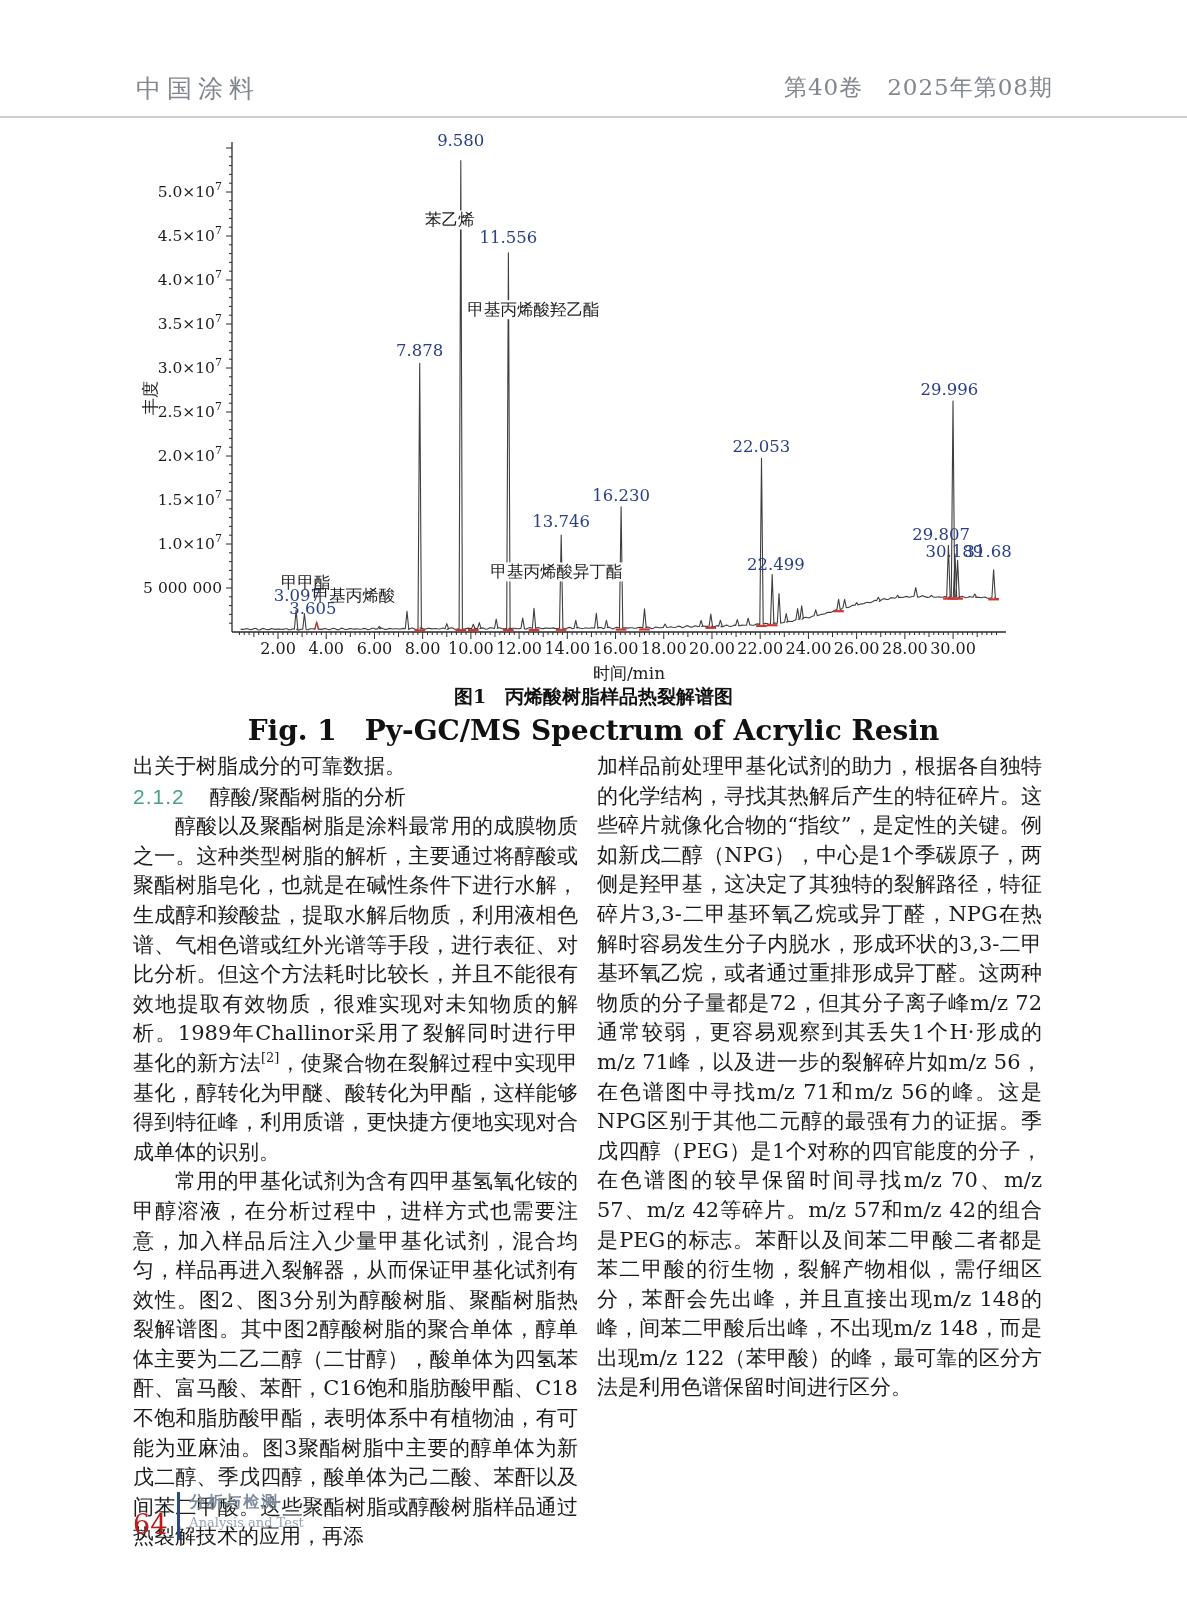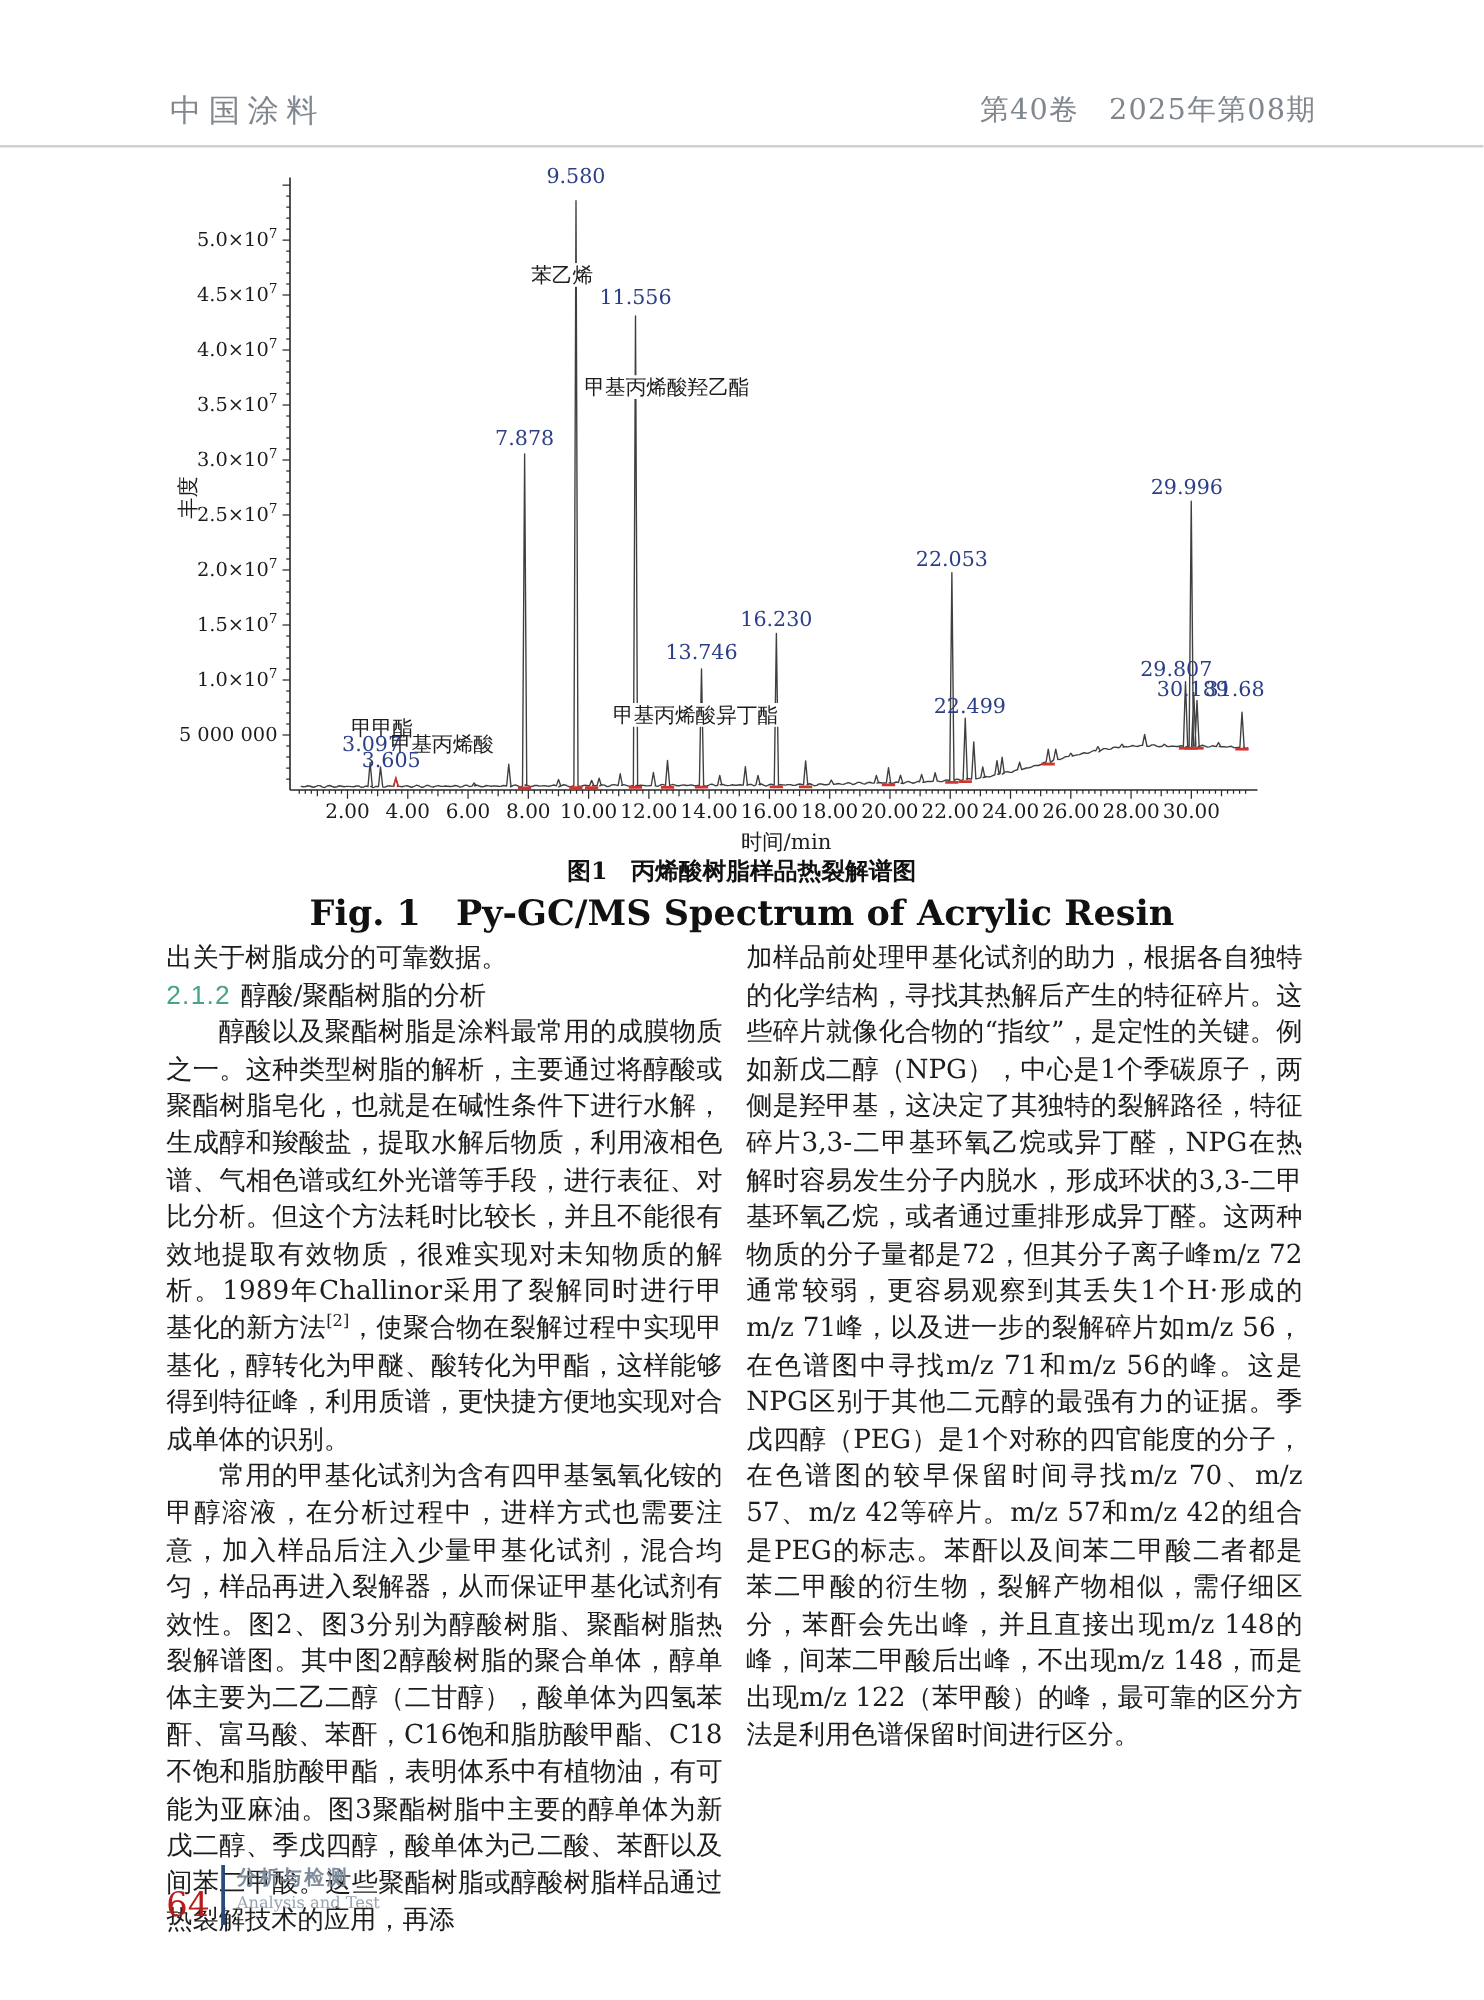--- a/index.html
+++ b/index.html
@@ -19,21 +19,21 @@
   
   .col{position:absolute;top:752px;width:445px;font-size:21px;line-height:29.6px;
        text-align:justify;text-justify:inter-ideograph;}
   .col-left{left:133px;}
   .col-right{left:597px;}
   .para{margin:0;}
   .para.indent{text-indent:2em;}
   .para sup{font-size:13px;line-height:0;}
   .sec-head{margin:0;}
   .sec-num{font-family:"Liberation Sans", sans-serif;color:#47a18b;letter-spacing:1px;}
-  .sec-title{margin-left:8px;}
+  .sec-title{margin-left:25px;}
   
   .footer{position:absolute;left:133px;top:1492px;display:flex;align-items:flex-start;}
   .pg-num{font-size:27px;color:#b91c1c;margin-top:17px;}
   .pg-bar{width:3px;height:48px;background:#2d4a7d;margin:0 9px 0 10px;}
   .sec-block{display:flex;flex-direction:column;}
   .sec-zh{font-size:16px;font-weight:bold;color:#7f8c9b;font-family:"Liberation Sans", sans-serif;letter-spacing:2px;}
   .sec-en{font-size:13px;color:#98a4b0;margin-top:2px;text-align:right;}
 </style>
 </head>
 <body>

